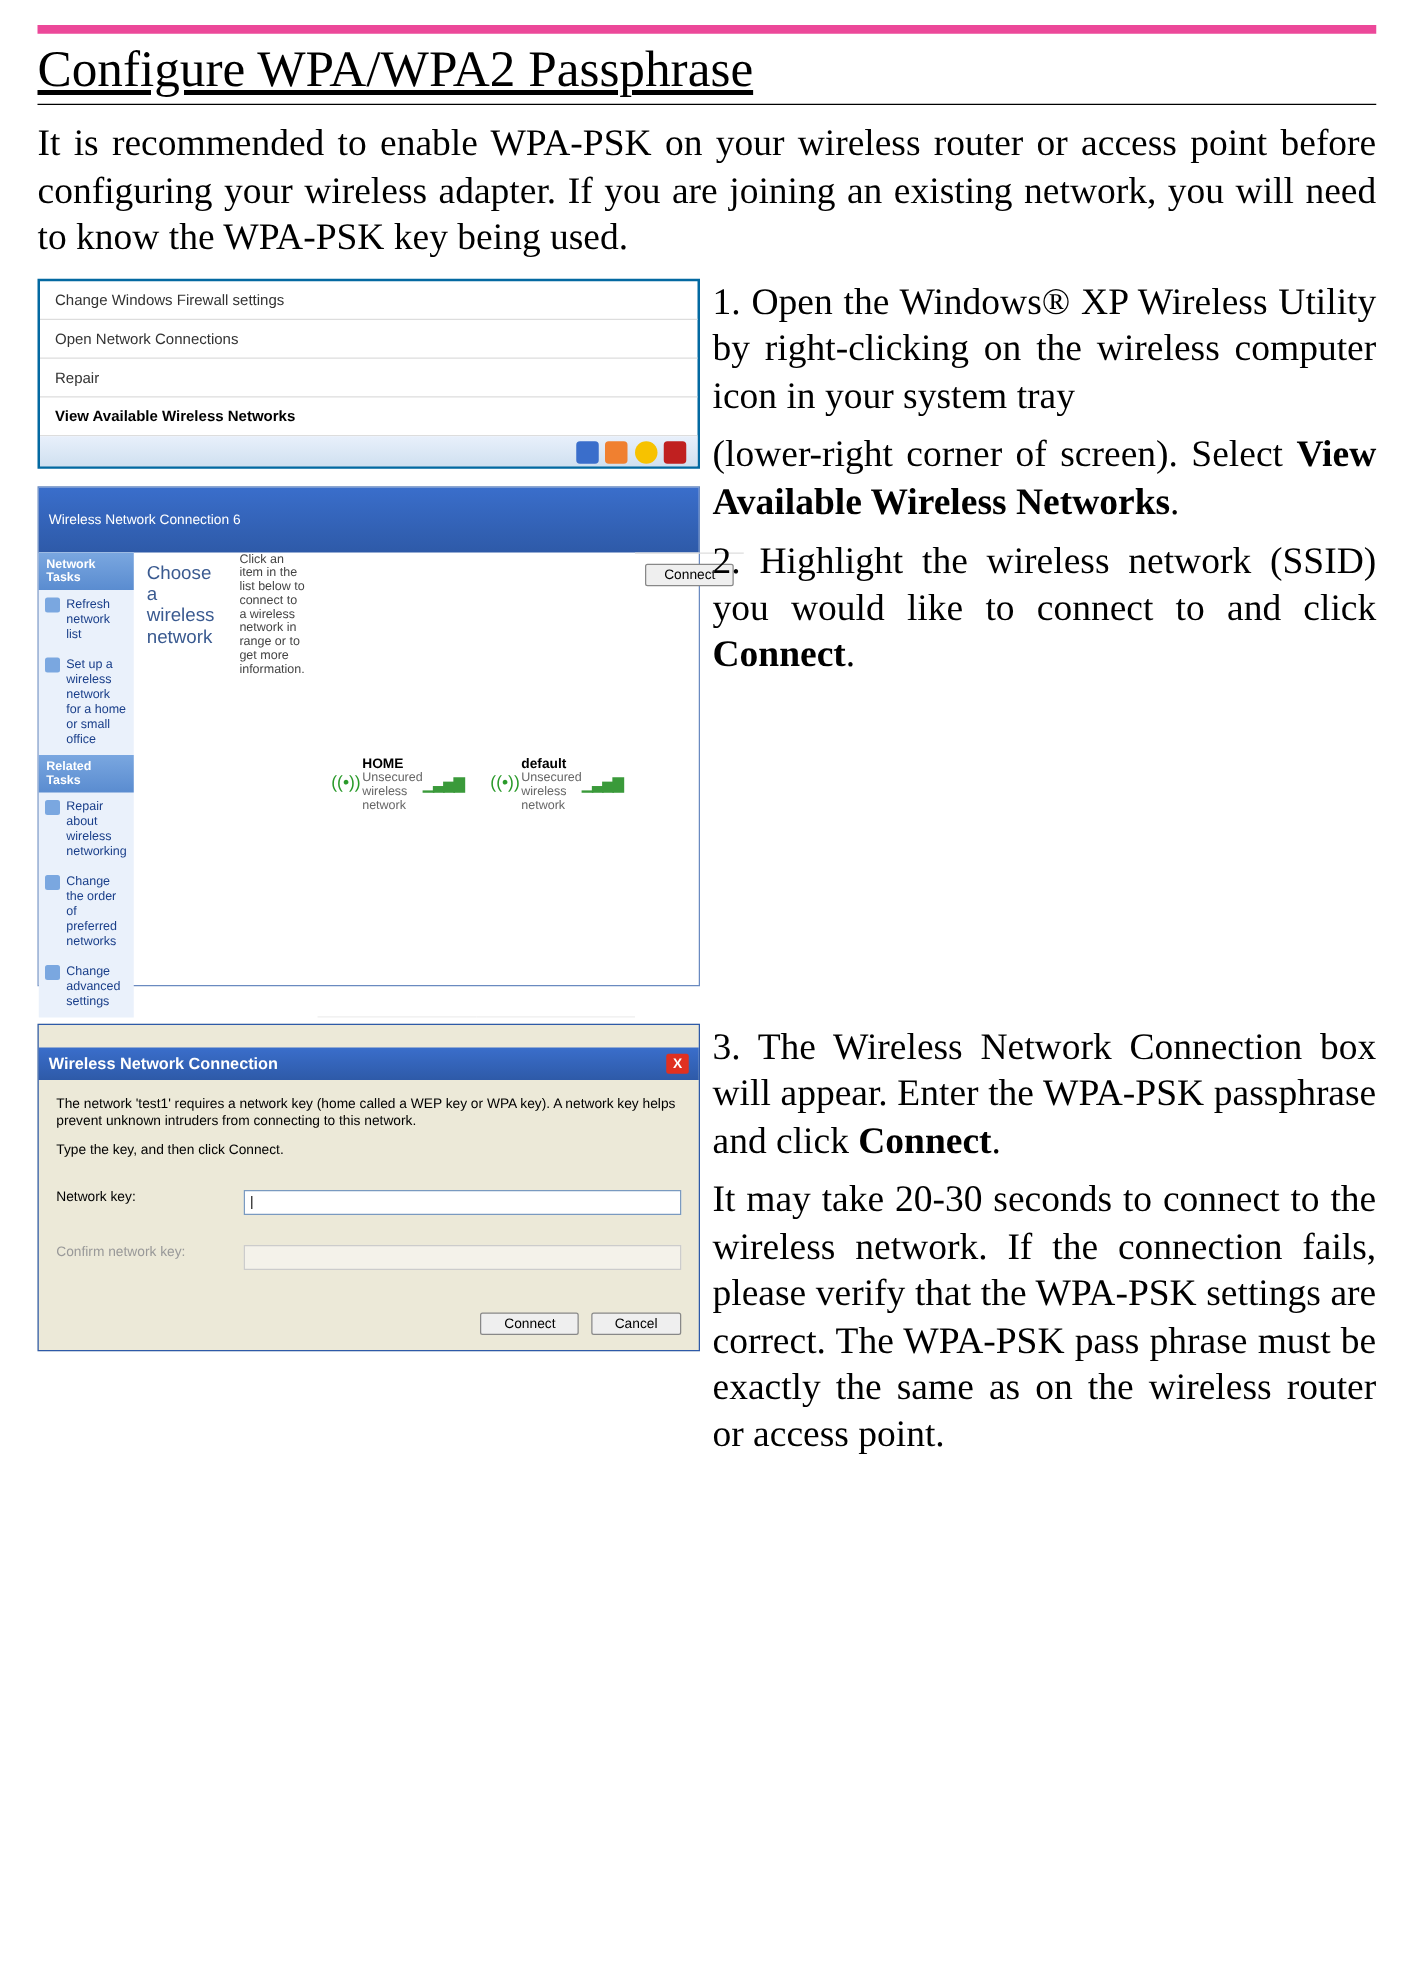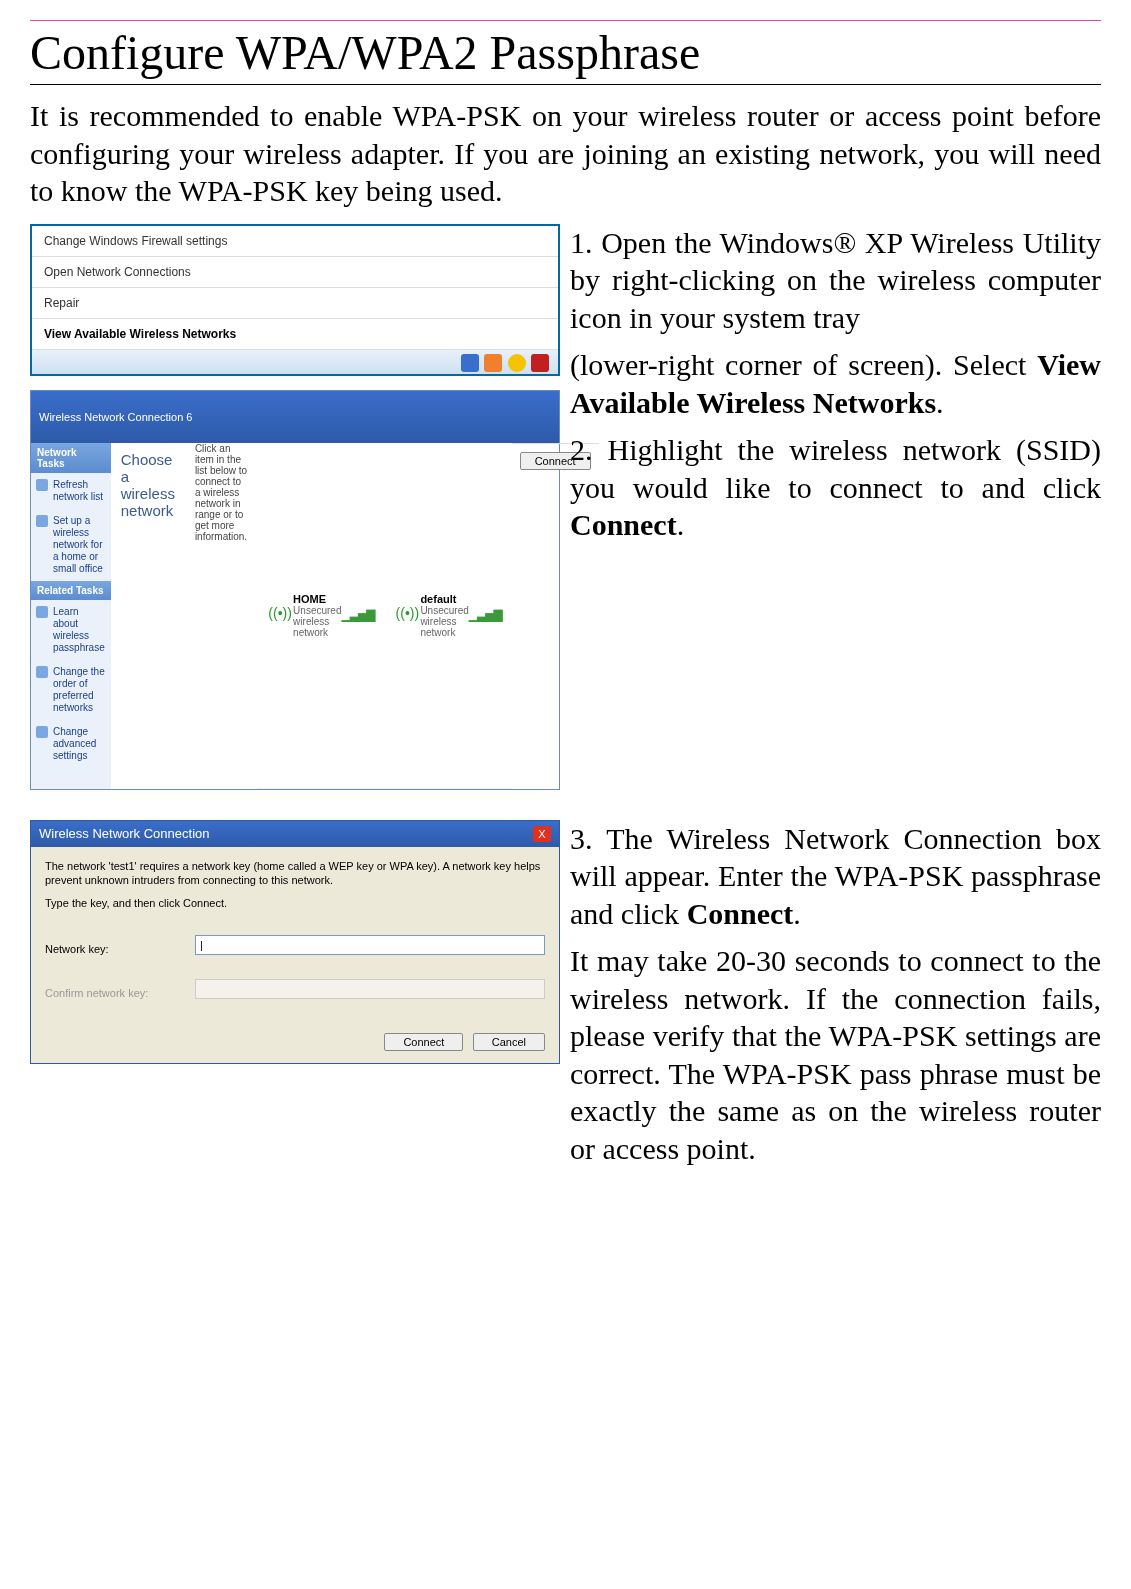--- a/index.html
+++ b/index.html
@@ -8,26 +8,27 @@
       padding: 0;
     }
     body {
       font-family: "Times New Roman", Times, serif;
       background: white;
       width: 1131px;
       padding: 20px 30px;
       color: #000;
     }
     .title {
-      font-size: 48px;
+      font-size: 41px;
       font-weight: normal;
-      border-top: 1px solid #ec4899;
+      border-top: 7px solid #ec4899;
       border-bottom: 1px solid #000;
       padding: 4px 0;
       margin-bottom: 12px;
+      text-decoration: underline;
     }
     .intro {
       font-size: 30px;
       text-align: justify;
       margin-bottom: 14px;
       line-height: 1.25;
     }
     .row {
       display: flex;
       align-items: flex-start;
@@ -196,25 +197,26 @@
       width: 530px;
       border: 1px solid #2e5aa8;
       font-family: Tahoma, Arial, sans-serif;
       font-size: 12px;
       background: #ece9d8;
     }
     .keydlg .titlebar {
       background: linear-gradient(#3a6ecb,#2e5aa8);
       color: #fff;
       padding: 5px 8px;
-      font-weight: normal;
+      font-weight: bold;
       display: flex;
       justify-content: space-between;
       align-items: center;
       font-size: 13px;
+      margin-top: 18px;
     }
     .keydlg .close {
       width: 18px;
       height: 16px;
       background: #e03020;
       color: #fff;
       text-align: center;
       font-size: 11px;
       line-height: 16px;
       border-radius: 2px;
@@ -223,21 +225,21 @@
       padding: 12px 14px;
     }
     .keydlg .desc {
       font-size: 11px;
       color: #000;
       margin-bottom: 8px;
       line-height: 1.35;
     }
     .keydlg .fieldrow {
       display: flex;
-      align-items: flex-end;
+      align-items: flex-start;
       margin: 24px 0;
     }
     .keydlg .fieldrow label {
       width: 150px;
       font-size: 11px;
     }
     .keydlg .fieldrow.disabled label {
       color: #999;
     }
     .keydlg .fieldrow input {
@@ -290,21 +292,21 @@
     <div style="height:14px"></div>
 
     <div class="choose-net">
       <div class="titlebar">Wireless Network Connection 6</div>
       <div class="body">
         <div class="sidebar">
           <div class="head">Network Tasks</div>
           <div class="task">Refresh network list</div>
           <div class="task">Set up a wireless network for a home or small office</div>
           <div class="head">Related Tasks</div>
-          <div class="task">Learn about wireless passphrase</div>
+          <div class="task">Repair about wireless networking</div>
           <div class="task">Change the order of preferred networks</div>
           <div class="task">Change advanced settings</div>
         </div>
         <div class="main">
           <div class="mtitle">Choose a wireless network</div>
           <div class="msub">Click an item in the list below to connect to a wireless network in range or to get more information.</div>
           <div class="netitem">
             <div class="sig">((•))</div>
             <div class="info">
               <div class="nm">HOME</div>

